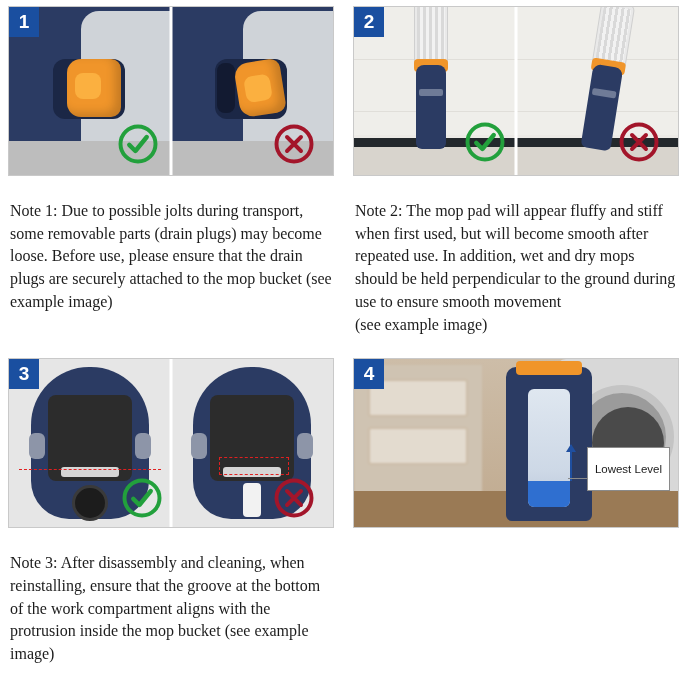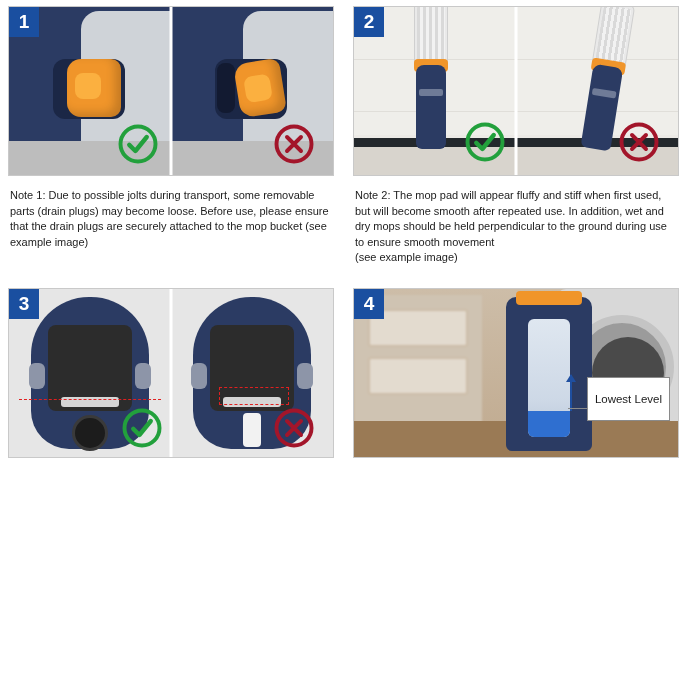--- a/index.html
+++ b/index.html
@@ -76,25 +76,26 @@
   }
   .mark {
     position: absolute;
     z-index: 10;
     width: 42px;
     height: 42px;
   }
   .mark svg { display: block; }
 
   .note {
-    font-size: 11px;
+    font-size: 16px;
     line-height: 1.42;
     color: #1c1c1c;
-    padding: 12px 2px 0 2px;
+    padding: 24px 2px 0 2px;
     white-space: pre-line;
+    font-family: Liberation Serif, serif;
   }
 
   
   .f1 { background: #dcdcdc; }
   .f1 .bucket {
     position: absolute;
     left: -16px;
     top: -18px;
     width: 190px;
     height: 206px;
@@ -547,20 +548,21 @@
             <path d="M14 25 L21 32 L34 16" fill="none" stroke="#22a03c" stroke-width="5" stroke-linecap="round" stroke-linejoin="round"></path>
           </svg>
         </div>
         <div class="mark" style="right:18px; bottom:8px;">
           <svg viewBox="0 0 48 48" width="42" height="42">
             <circle cx="24" cy="24" r="20" fill="none" stroke="#a3152a" stroke-width="4.5"></circle>
             <path d="M16 16 L32 32 M32 16 L16 32" fill="none" stroke="#a3152a" stroke-width="4.5" stroke-linecap="round"></path>
           </svg>
         </div>
       </div>
+      <div class="note">Note 3: After disassembly and cleaning, when reinstalling, ensure that the groove at the bottom of the work compartment aligns with the protrusion inside the mop bucket (see example image)</div>
     </div>
 
     <div class="cell" style="margin-top:22px;">
       <div class="figure f4">
         <div class="wallbg"></div>
         <div class="cabinet">
           <div class="drawer" style="top:14px;"></div>
           <div class="drawer" style="top:62px;"></div>
         </div>
         <div class="washer">

